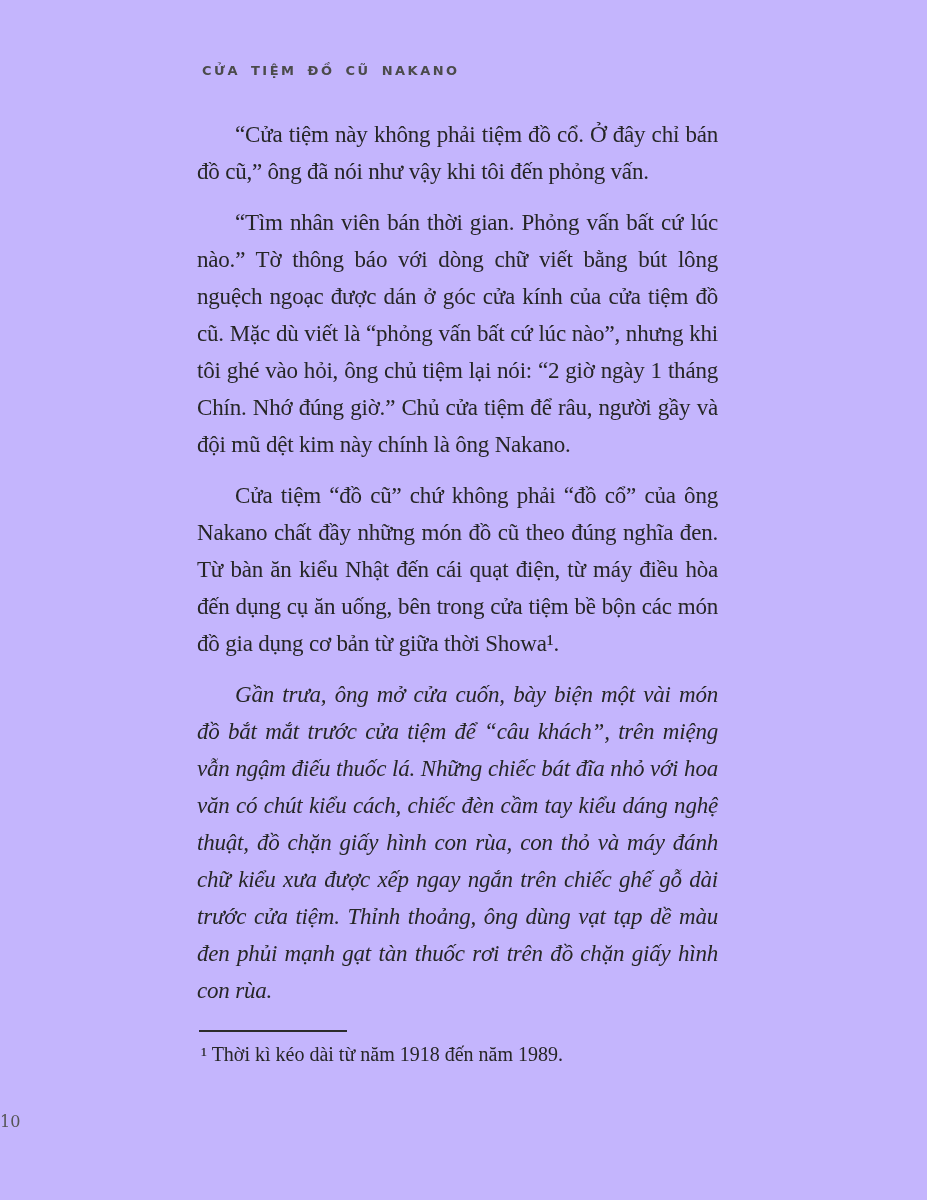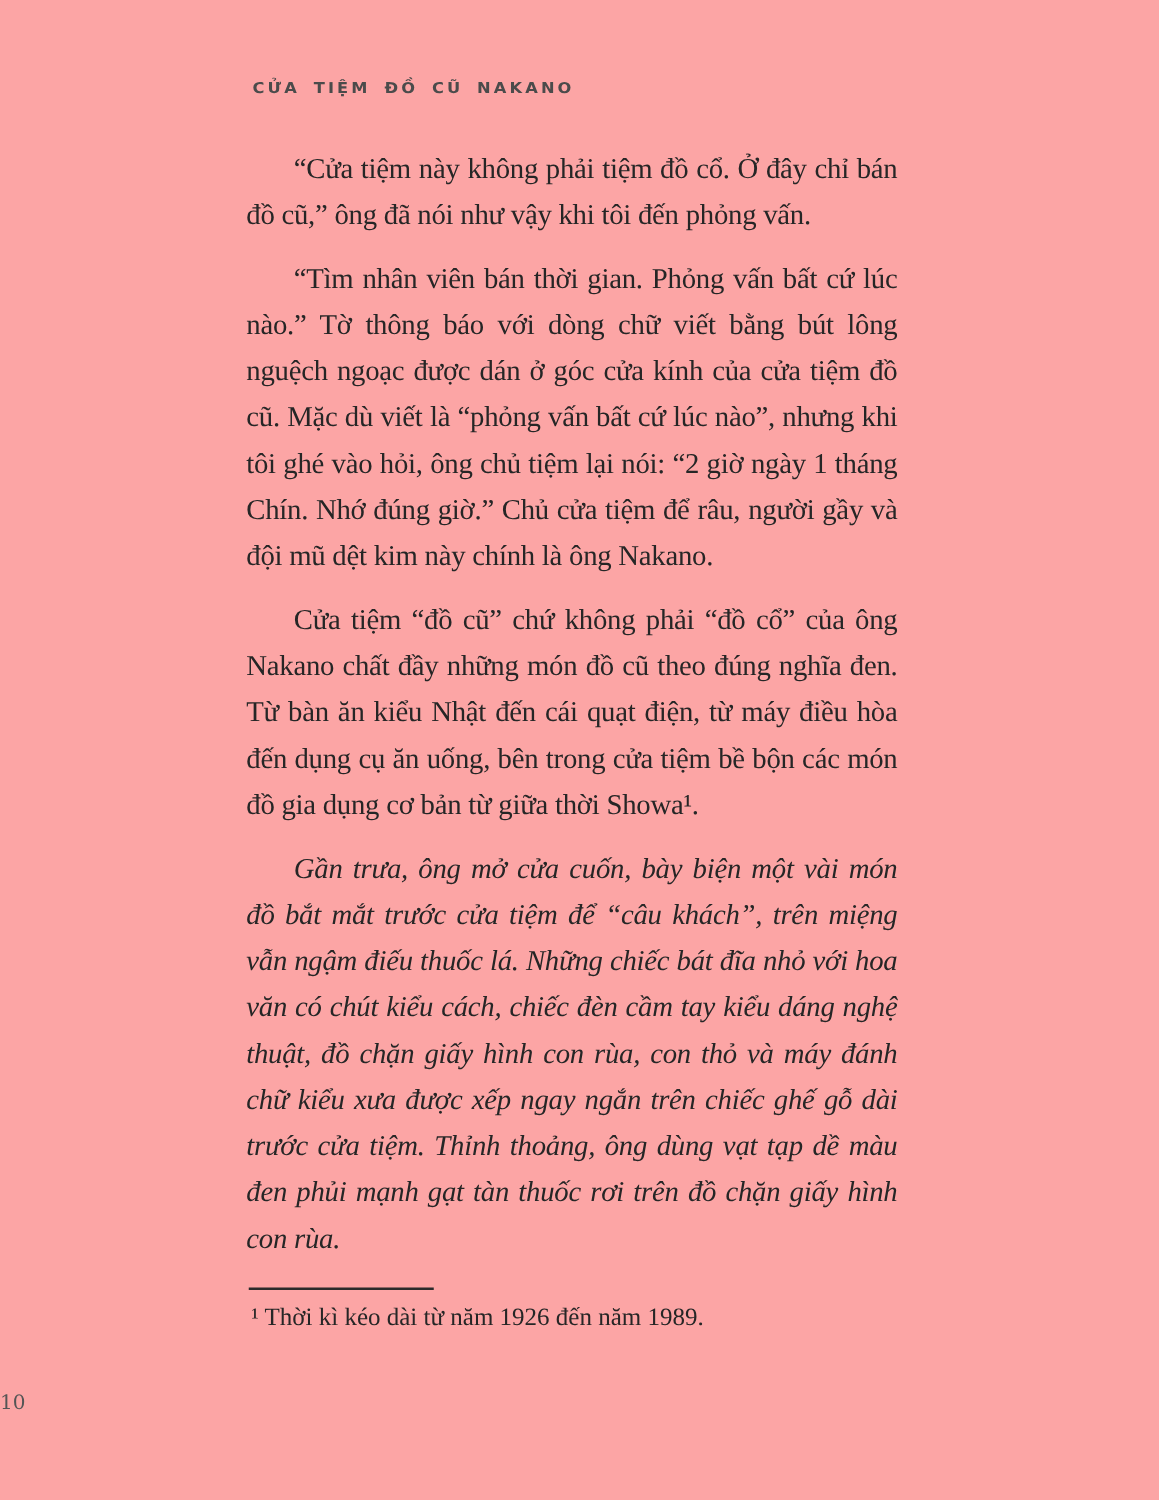--- a/index.html
+++ b/index.html
@@ -4,21 +4,21 @@
 <style>
   html, body {
     margin: 0;
     padding: 0;
     background: #ffffff;
   }
   .page {
     position: relative;
     width: 927px;
     height: 1200px;
-    background: #fca5a5;
+    background: #c4b5fd;
     overflow: hidden;
   }
   .running-header {
     position: absolute;
     left: 202px;
     top: 64px;
     font-family: "DejaVu Sans", sans-serif;
     font-size: 13px;
     font-weight: bold;
     letter-spacing: 2.5px;
@@ -87,18 +87,18 @@
 
   <main class="body-text">
     <p class="para">“Cửa tiệm này không phải tiệm đồ cổ. Ở đây chỉ bán đồ cũ,” ông đã nói như vậy khi tôi đến phỏng vấn.</p>
     <p class="para">“Tìm nhân viên bán thời gian. Phỏng vấn bất cứ lúc nào.” Tờ thông báo với dòng chữ viết bằng bút lông nguệch ngoạc được dán ở góc cửa kính của cửa tiệm đồ cũ. Mặc dù viết là “phỏng vấn bất cứ lúc nào”, nhưng khi tôi ghé vào hỏi, ông chủ tiệm lại nói: “2 giờ ngày 1 tháng Chín. Nhớ đúng giờ.” Chủ cửa tiệm để râu, người gầy và đội mũ dệt kim này chính là ông Nakano.</p>
     <p class="para">Cửa tiệm “đồ cũ” chứ không phải “đồ cổ” của ông Nakano chất đầy những món đồ cũ theo đúng nghĩa đen. Từ bàn ăn kiểu Nhật đến cái quạt điện, từ máy điều hòa đến dụng cụ ăn uống, bên trong cửa tiệm bề bộn các món đồ gia dụng cơ bản từ giữa thời Showa¹.</p>
     <p class="para">Gần trưa, ông mở cửa cuốn, bày biện một vài món đồ bắt mắt trước cửa tiệm để “câu khách”, trên miệng vẫn ngậm điếu thuốc lá. Những chiếc bát đĩa nhỏ với hoa văn có chút kiểu cách, chiếc đèn cầm tay kiểu dáng nghệ thuật, đồ chặn giấy hình con rùa, con thỏ và máy đánh chữ kiểu xưa được xếp ngay ngắn trên chiếc ghế gỗ dài trước cửa tiệm. Thỉnh thoảng, ông dùng vạt tạp dề màu đen phủi mạnh gạt tàn thuốc rơi trên đồ chặn giấy hình con rùa.</p>
   </main>
 
   <div class="footnote-block">
     <div class="footnote-rule"></div>
-    <p class="footnote">¹ Thời kì kéo dài từ năm 1926 đến năm 1989.</p>
+    <p class="footnote">¹ Thời kì kéo dài từ năm 1918 đến năm 1989.</p>
   </div>
 
   <div class="page-number">10</div>
 
 </div>
 
 </body></html>

